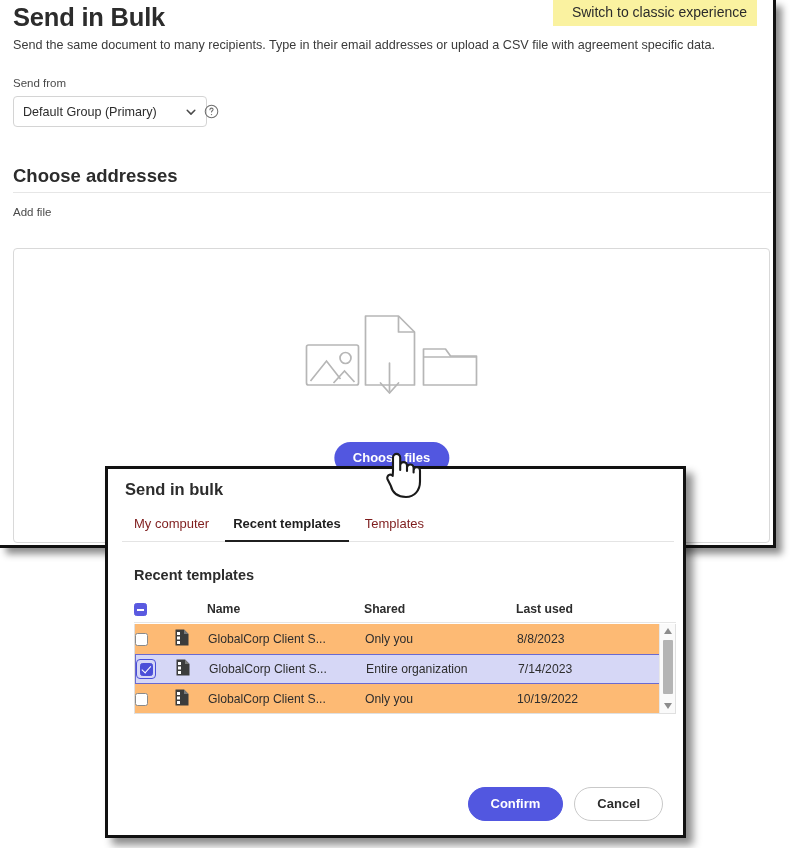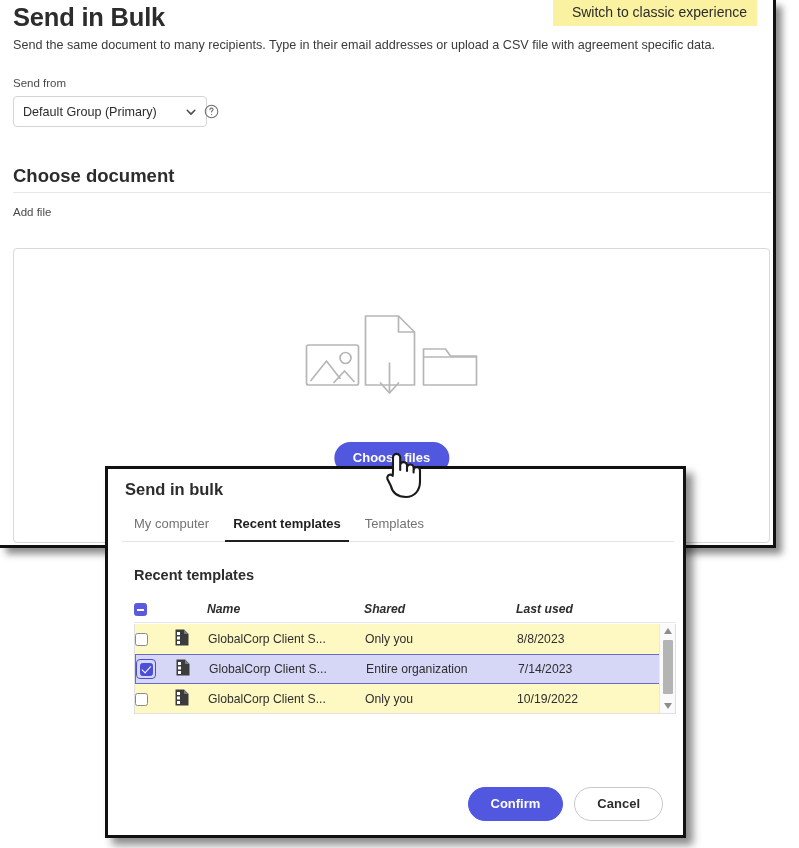--- a/index.html
+++ b/index.html
@@ -149,21 +149,21 @@
   .tabs {
     position: absolute;
     left: 14px; top: 43px;
     width: 552px;
     display: flex;
     gap: 0;
     border-bottom: 1px solid #e4e4e4;
   }
   .tab {
     font-size: 13px;
-    color: #737373;
+    color: #7f1d1d;
     padding: 4px 12px 10px 12px;
     cursor: pointer;
     position: relative;
     white-space: nowrap;
   }
   .tab.active { color: #1f1f1f; font-weight: 700; }
   .tab.active::after {
     content: "";
     position: absolute;
     left: 4px; right: 4px; bottom: -1px;
@@ -185,35 +185,34 @@
     width: 542px; height: 27px;
     display: flex;
     align-items: center;
     border-bottom: 1px solid #e6e6e6;
   }
   .th {
     font-size: 12.2px;
     font-weight: 700;
     color: #2d2d2d;
     white-space: nowrap;
-    font-style: italic;
   }
   .col-check { width: 40px; flex: 0 0 40px; display:flex; align-items:center; }
   .col-icon  { width: 33px; flex: 0 0 33px; }
   .col-name  { width: 157px; flex: 0 0 157px; }
   .col-shared{ width: 152px; flex: 0 0 152px; }
   .col-date  { width: 130px; flex: 0 0 130px; }
 
   .table-body {
     position: absolute;
     left: 26px; top: 155px;
     width: 542px; height: 90px;
     border: 1px solid #e0e0e0;
     border-top: none;
-    background: #fef9c3;
+    background: #fdba74;
   }
   .rows { position: absolute; left:0; top:0; width: 525px; height: 100%; }
   .row {
     height: 30px;
     display: flex;
     align-items: center;
     padding-left: 0;
   }
   .row.selected {
     background: #d6d7f6;
@@ -339,21 +338,21 @@
         <path d="M2.2 4.3 L6 8.1 L9.8 4.3" fill="none" stroke="#4a4a4a" stroke-width="1.5" stroke-linecap="round" stroke-linejoin="round"></path>
       </svg>
     </div>
 
     <svg class="help-icon" viewBox="0 0 16 16">
       <circle cx="8" cy="8" r="6.7" fill="none" stroke="#6e6e6e" stroke-width="1.1"></circle>
       <path d="M6.3 6.1c0-1 .8-1.7 1.7-1.7s1.7.6 1.7 1.5c0 1.3-1.7 1.3-1.7 2.6" fill="none" stroke="#6e6e6e" stroke-width="1.1" stroke-linecap="round"></path>
       <circle cx="8" cy="11.3" r=".75" fill="#6e6e6e"></circle>
     </svg>
 
-    <div class="section-h2">Choose document</div>
+    <div class="section-h2">Choose addresses</div>
     <div class="section-rule"></div>
 
     <div class="field-label add-file-label">Add file</div>
 
     <div class="dropzone">
 
       <svg class="dz-illustration" width="175" height="88" viewBox="0 0 175 88">
 
         <g stroke="#b6b6b6" stroke-width="1.7" fill="none">
           <rect x="2" y="34" width="52" height="40" rx="2"></rect>

